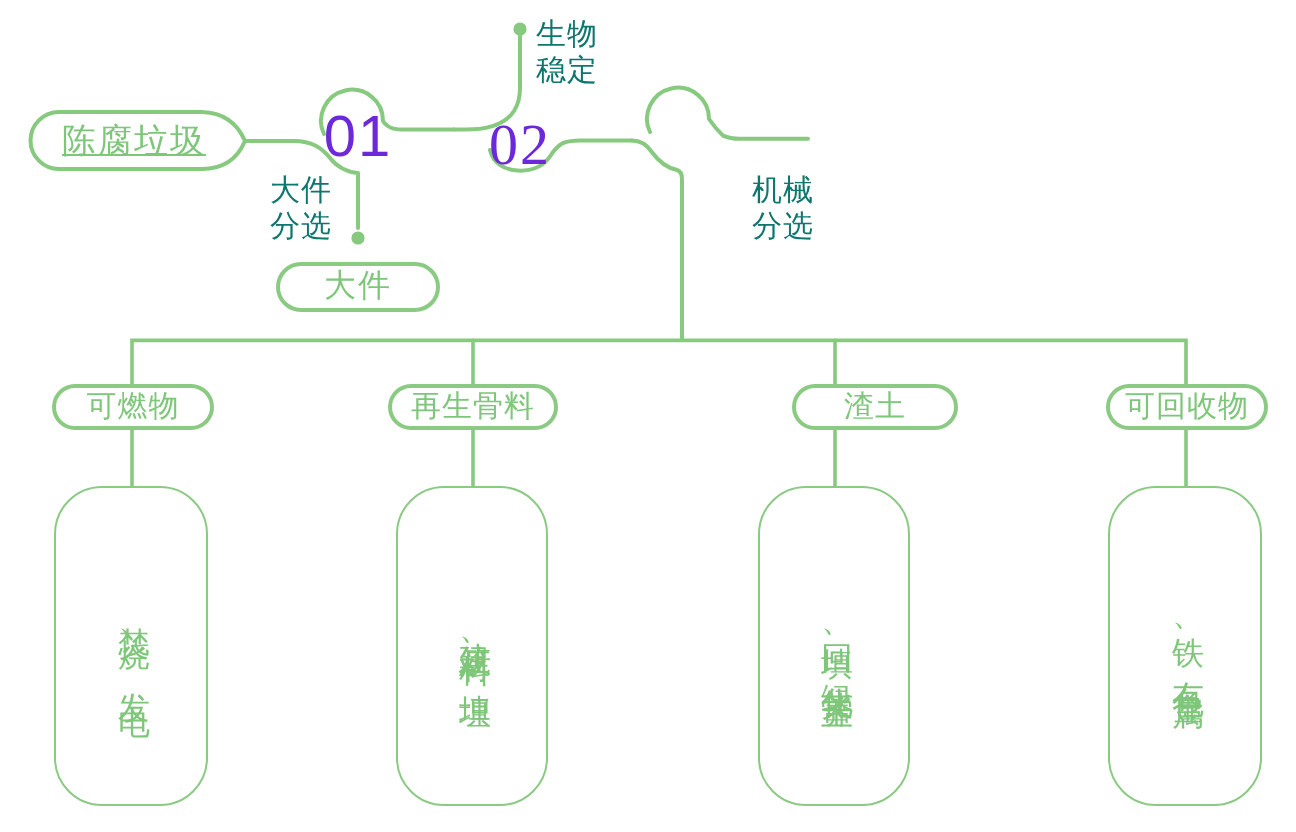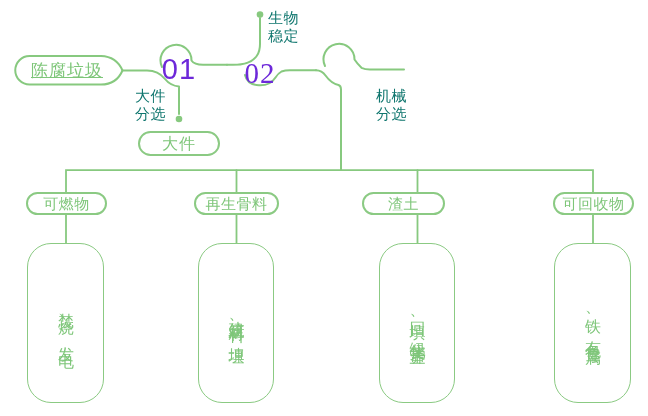--- a/index.html
+++ b/index.html
@@ -94,21 +94,21 @@
   </div>
   <div class="abs proc-label" style="left:348px; top:87px;margin-left:28px;">
     <div>机械</div>
     <div>分选</div>
   </div>
 
   <div class="abs pill pill-large">大件</div>
 
   <div class="abs pill cat" style="left:26px;  width:77px;">可燃物</div>
   <div class="abs pill cat" style="left:194px; width:81px;">再生骨料</div>
-  <div class="abs pill cat" style="left:362px; width:79px;">渣土</div>
+  <div class="abs pill cat" style="left:396px; width:79px;">渣土</div>
   <div class="abs pill cat" style="left:553px; width:77px;">可回收物</div>
 
   <div class="abs out" style="left:27px;  width:75px;">
     <span class="v-text ls-a">焚烧、发电</span>
   </div>
   <div class="abs out" style="left:198px; width:74px;">
     <span class="v-text ls-b">建筑材料、填埋</span>
   </div>
   <div class="abs out" style="left:379px; width:74px;">
     <span class="v-text ls-c">回填、绿化营养土</span>

